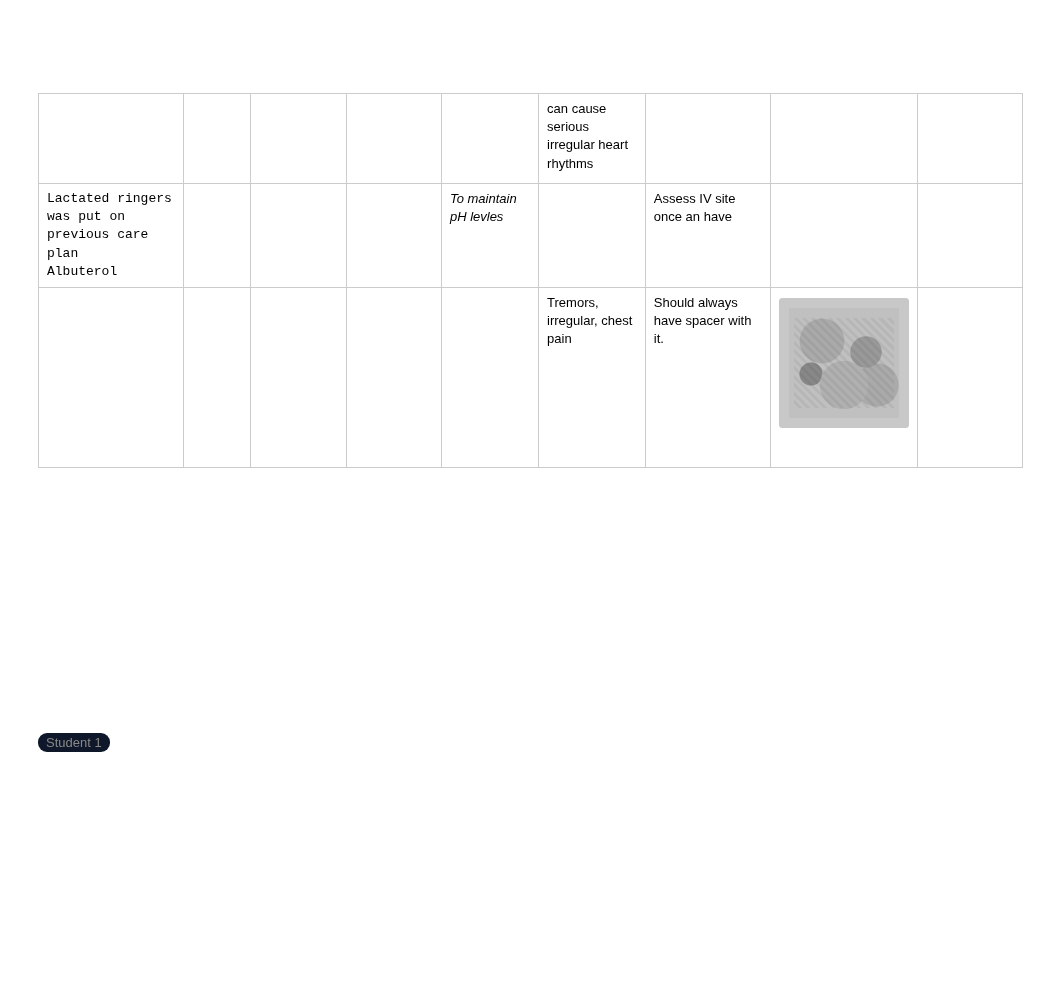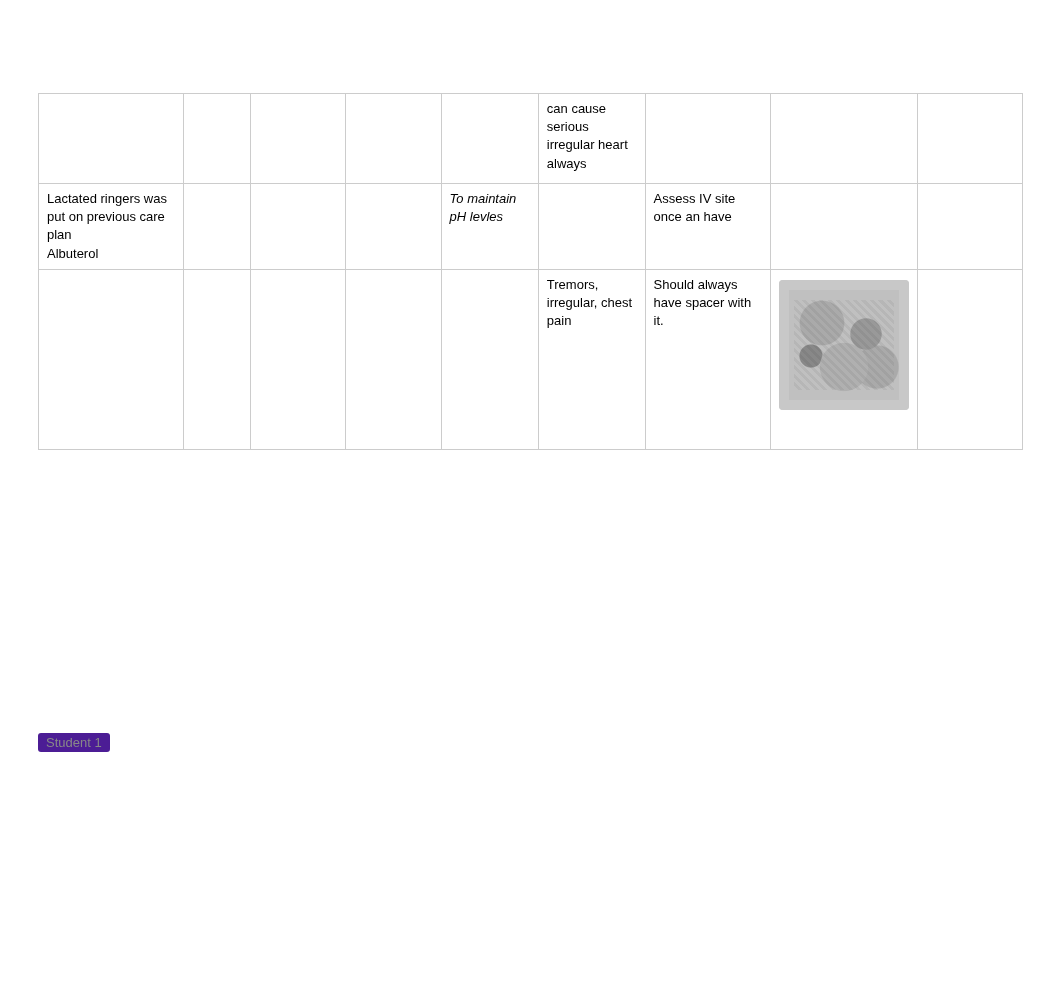--- a/index.html
+++ b/index.html
@@ -102,21 +102,21 @@
       position: absolute;
       bottom: 735px;
       left: 38px;
       font-size: 13px;
       color: #888;
       background: #e8e8e8;
       padding: 2px 6px;
       border-radius: 3px;
     }
 
-    .col-1 { width: 15%; }
+    .col-1 { width: 15%; font-family: Liberation Mono, monospace; }
     .col-2 { width: 7%; }
     .col-3 { width: 10%; }
     .col-4 { width: 10%; }
     .col-5 { width: 10%; font-style: italic; }
     .col-6 { width: 11%; }
     .col-7 { width: 13%; }
     .col-8 { width: 13%; }
     .col-9 { width: 11%; }
   </style>
 </head>
@@ -136,21 +136,21 @@
         <td class="col-3">
           <span class="cell-text"></span>
         </td>
         <td class="col-4">
           <span class="cell-text"></span>
         </td>
         <td class="col-5">
           <span class="cell-text"></span>
         </td>
         <td class="col-6">
-          <span class="cell-text">can cause serious irregular heart always</span>
+          <span class="cell-text">can cause serious irregular heart rhythms</span>
         </td>
         <td class="col-7">
           <span class="cell-text"></span>
         </td>
         <td class="col-8">
           <span class="cell-text"></span>
         </td>
         <td class="col-9">
           <span class="cell-text"></span>
         </td>
@@ -229,13 +229,13 @@
           </div>
         </td>
         <td class="col-9">
           <span class="cell-text"></span>
         </td>
       </tr>
     </tbody>
   </table>
 </div>
 
-<div class="bottom-label" style="position: absolute; bottom: 255px; left: 38px; font-size: 13px; color: #888; background: #4c1d95; padding: 2px 8px; border-radius: 3px;">Student 1</div>
+<div class="bottom-label" style="position: absolute; bottom: 255px; left: 38px; font-size: 13px; color: #888; background: #0f172a; padding: 2px 8px; border-radius: 9px;">Student 1</div>
 
 </body></html>

